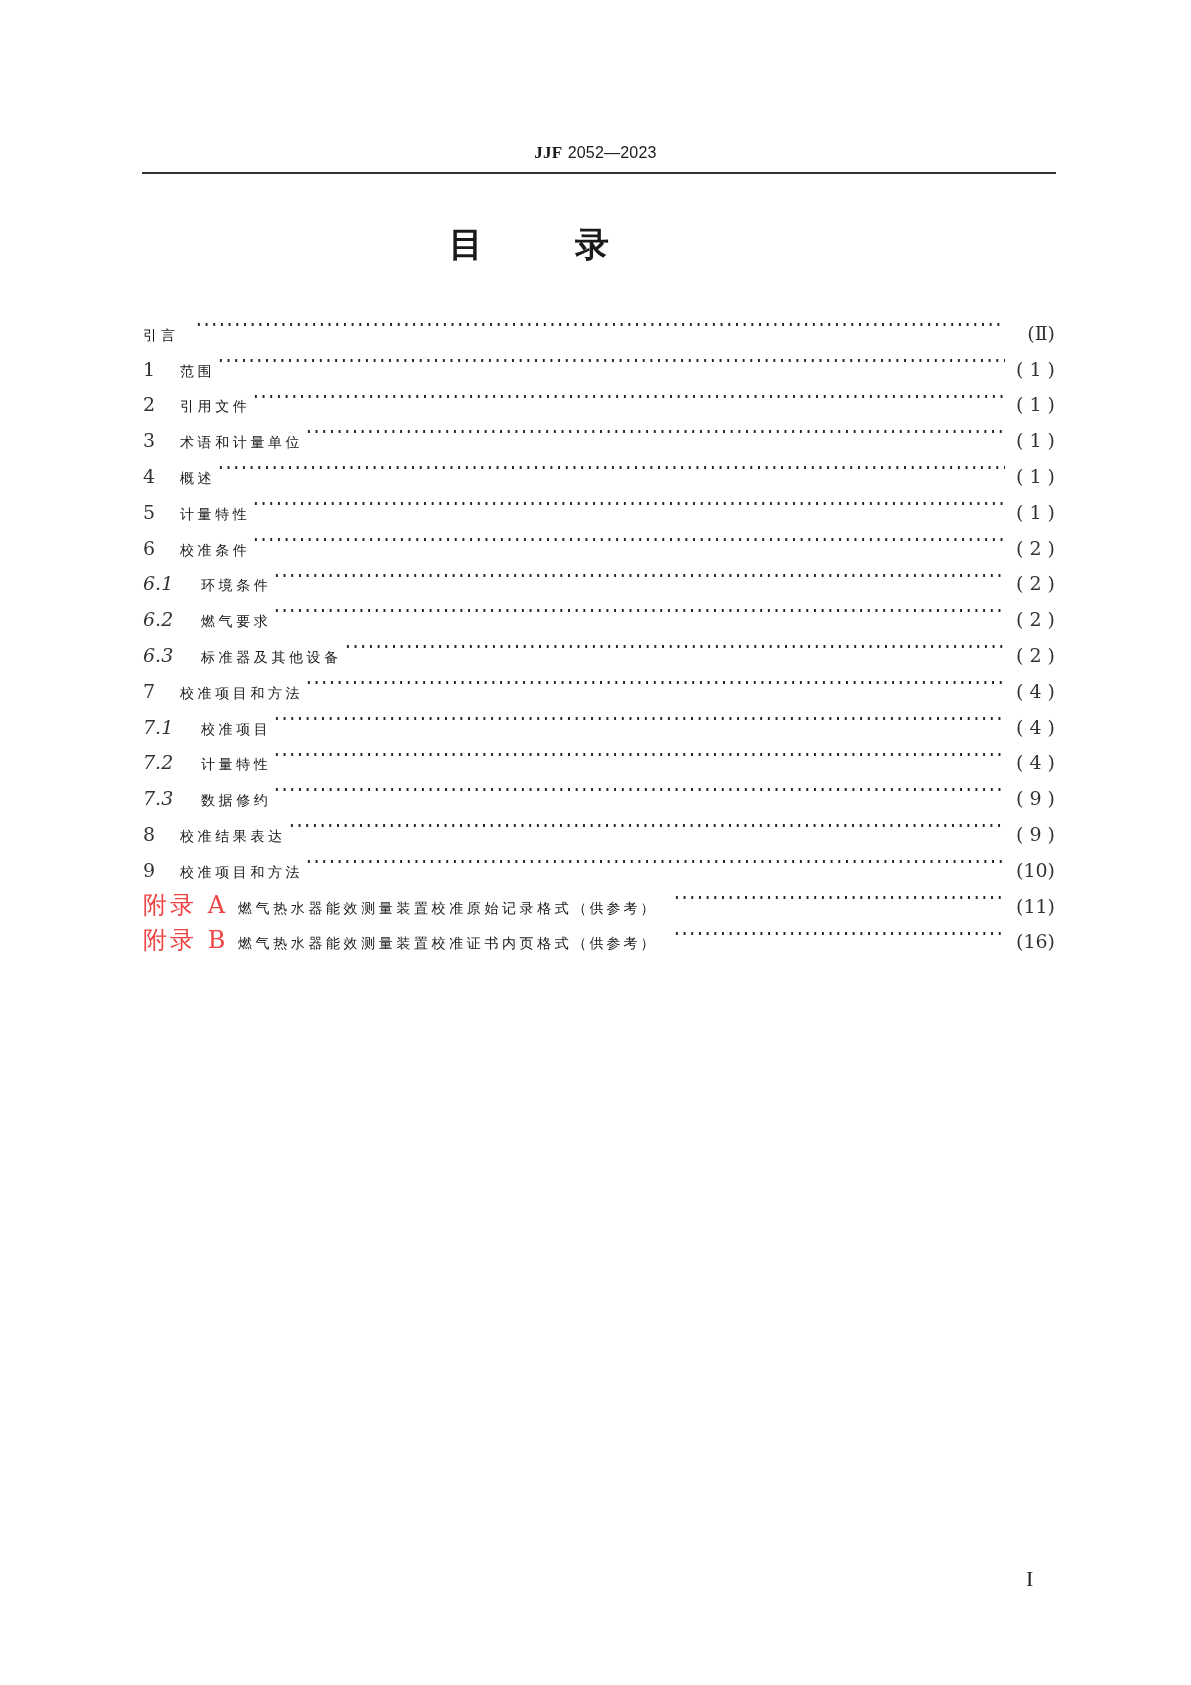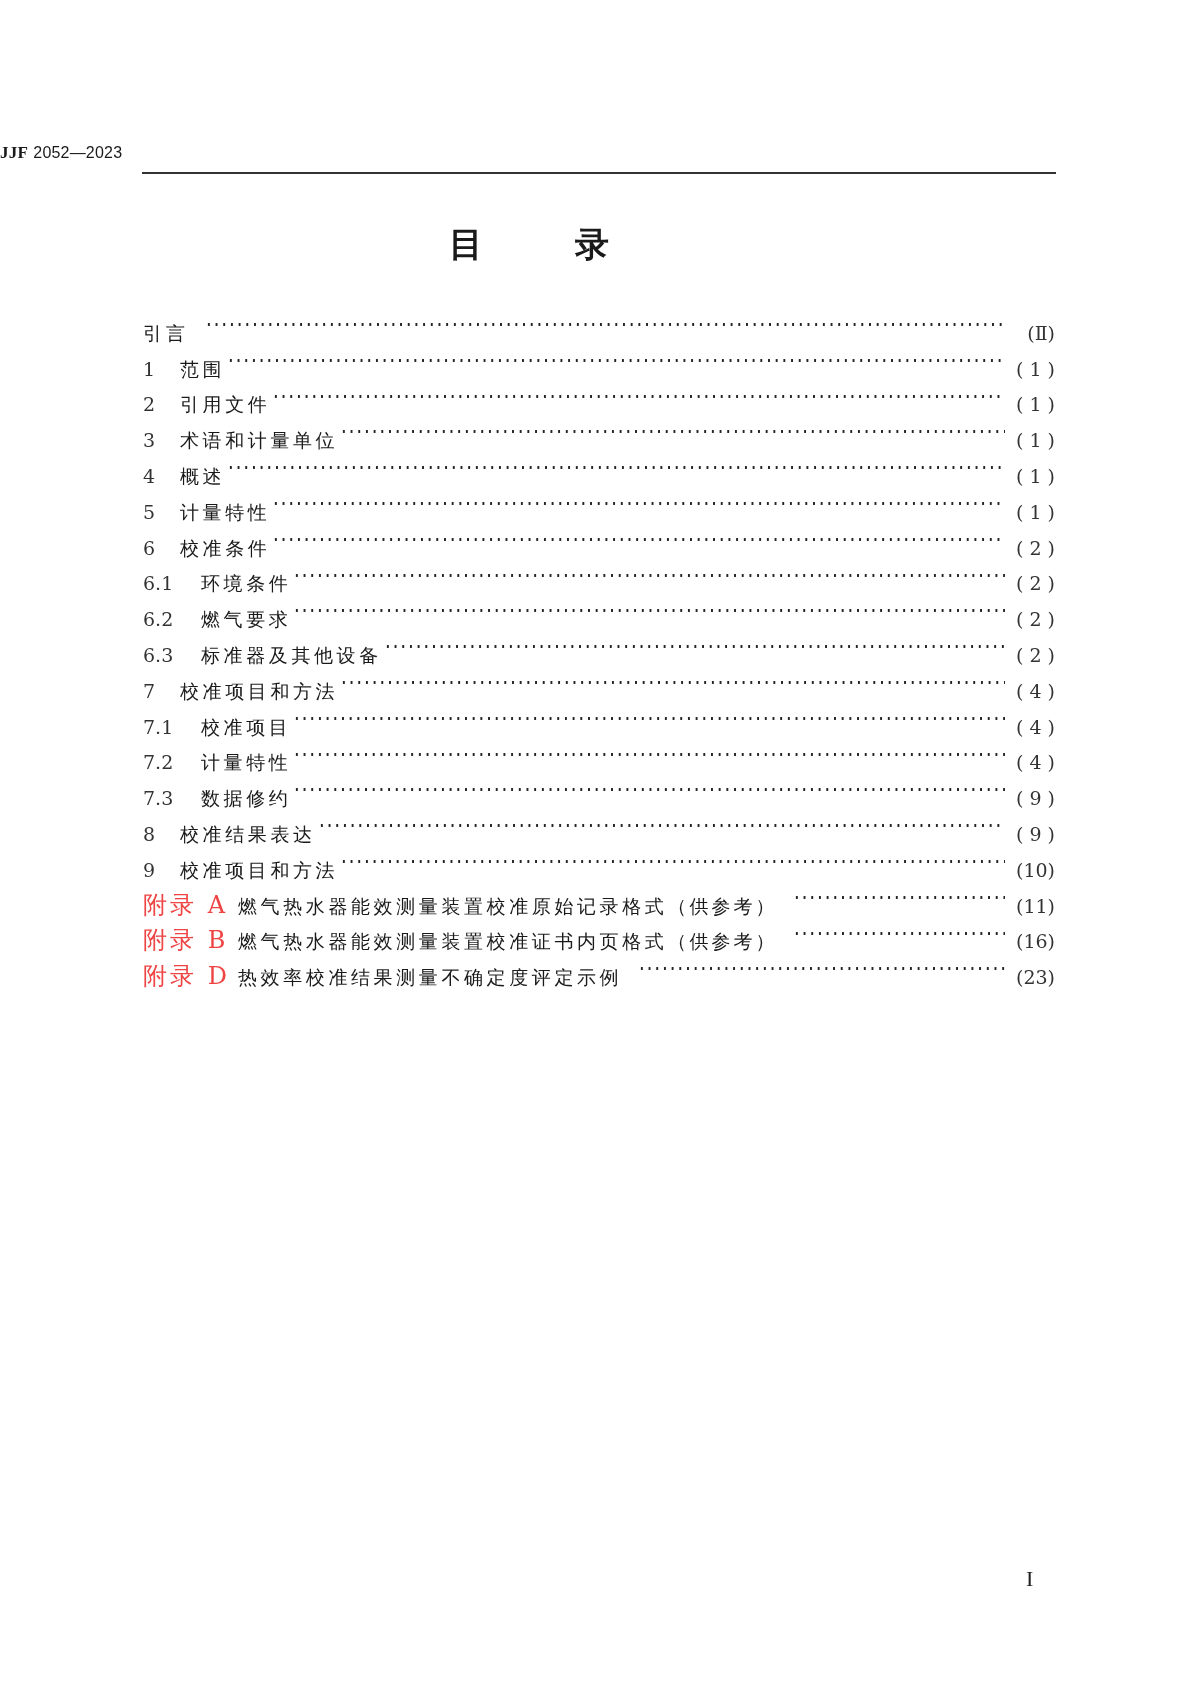--- a/index.html
+++ b/index.html
@@ -13,21 +13,21 @@
       position: relative;
       overflow: hidden;
       color: #1a1a1a;
       font-family: "DejaVu Serif", "Liberation Serif", serif;
     }
     .page-header {
       position: absolute;
       left: 0;
       top: 142px;
       width: 1191px;
-      text-align: left;
+      text-align: center;
       font-size: 16px;
       line-height: 22px;
       letter-spacing: 0.2px;
     }
     .page-header .std-prefix {
       font-family: "Liberation Serif", serif;
       font-weight: bold;
       font-size: 17px;
     }
     .page-header .std-number {
@@ -78,26 +78,26 @@
       white-space: nowrap;
       cursor: pointer;
     }
     .toc-num {
       display: inline-block;
       font-family: "DejaVu Serif", serif;
       font-size: 19px;
       color: #333;
     }
     .toc-num.lvl1 { width: 37px; }
-    .toc-num.lvl2 { width: 58px; }
+    .toc-num.lvl2 { width: 58px; font-style: italic; }
     .toc-num.appx { width: 95px; letter-spacing: 3px; color: #ef4444; font-size: 24px; }
     .toc-label {
       letter-spacing: 3.6px;
       font-family: "DejaVu Sans", sans-serif;
-      font-size: 19px;
+      font-size: 14px;
     }
     .toc-label.preface { letter-spacing: 4px; }
     .toc-label .note {
       letter-spacing: 3px;
     }
     .toc-leader {
       flex: 1;
       overflow: hidden;
       margin: 0 6px 0 2px;
       position: relative;
@@ -247,21 +247,15 @@
     <span class="toc-label"><span>燃气热水器能效测量装置校准原始记录格式</span><span class="note">（供参考）</span></span>
     <span class="toc-leader spaced"></span>
     <span class="toc-page">(11)</span>
   </li>
   <li class="toc-row">
     <span class="toc-num appx">附录 B</span>
     <span class="toc-label"><span>燃气热水器能效测量装置校准证书内页格式</span><span class="note">（供参考）</span></span>
     <span class="toc-leader spaced"></span>
     <span class="toc-page">(16)</span>
   </li>
-  <li class="toc-row">
-    <span class="toc-num appx">附录 D</span>
-    <span class="toc-label">热效率校准结果测量不确定度评定示例</span>
-    <span class="toc-leader spaced"></span>
-    <span class="toc-page">(23)</span>
-  </li>
 </ul>
 
 <div class="page-footer">I</div>
 
 </body></html>

